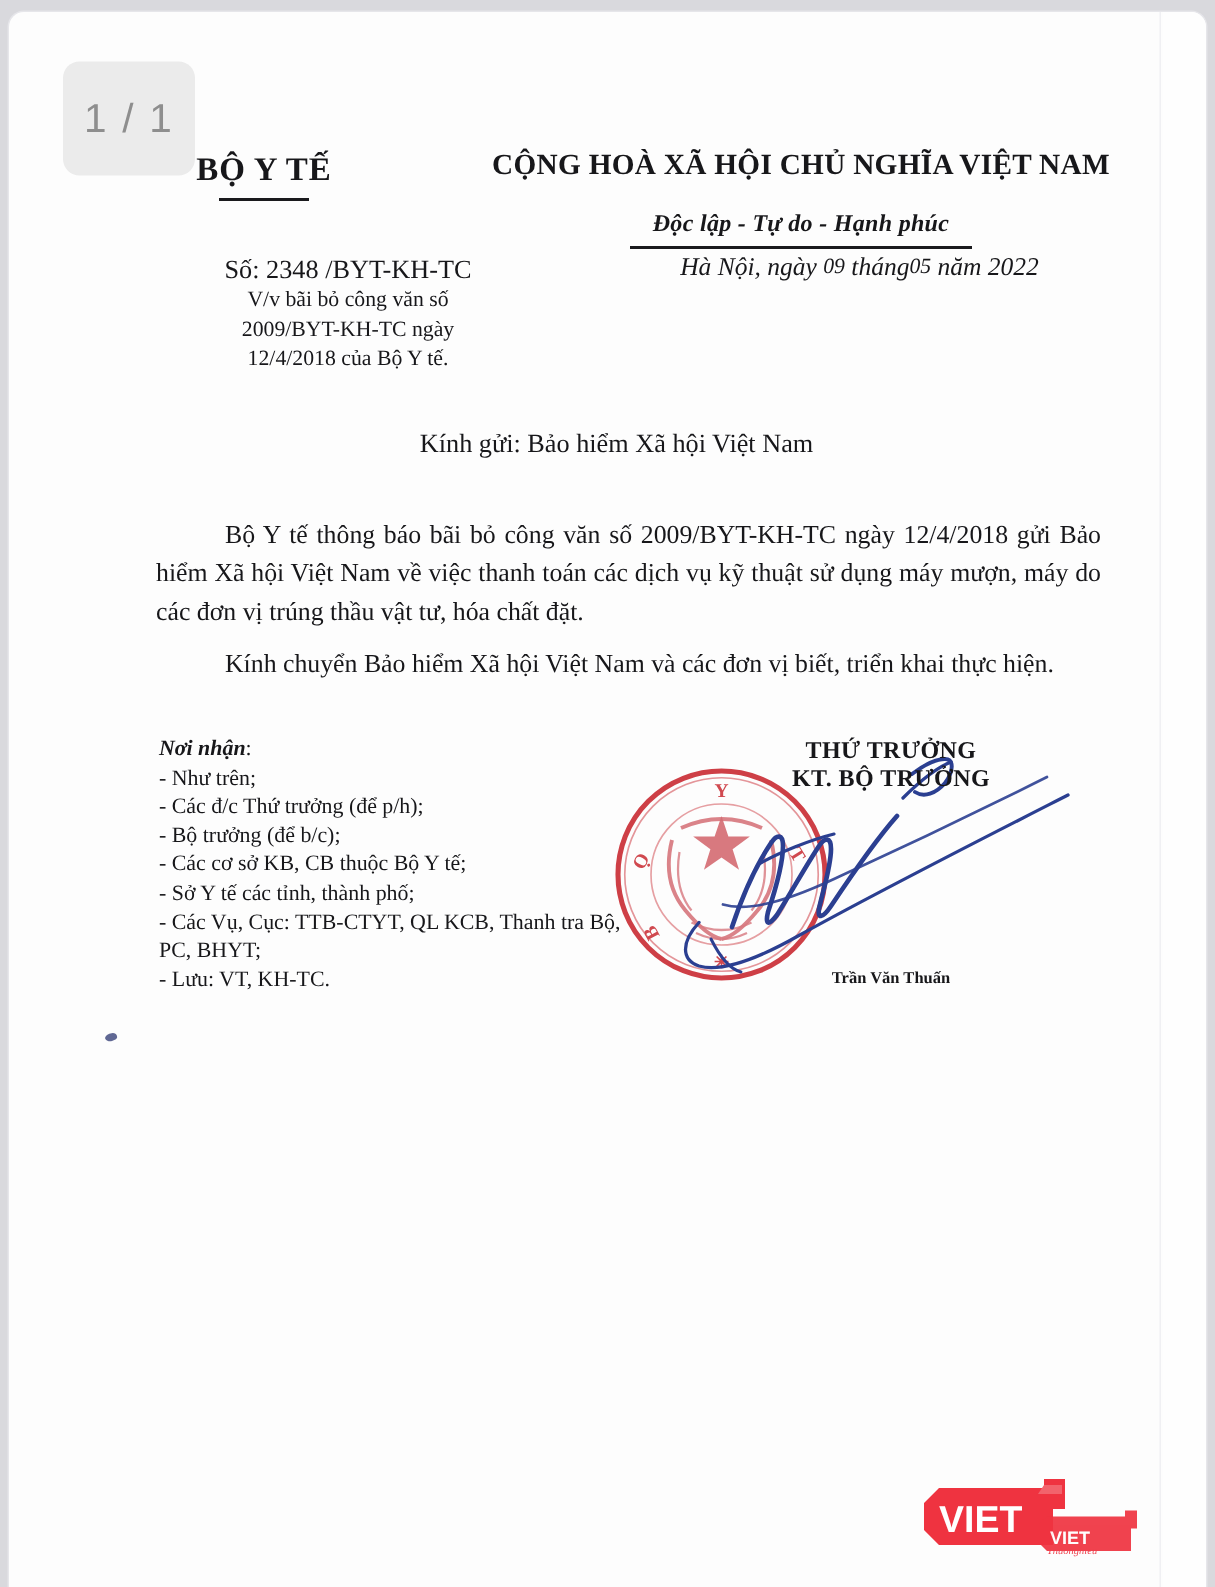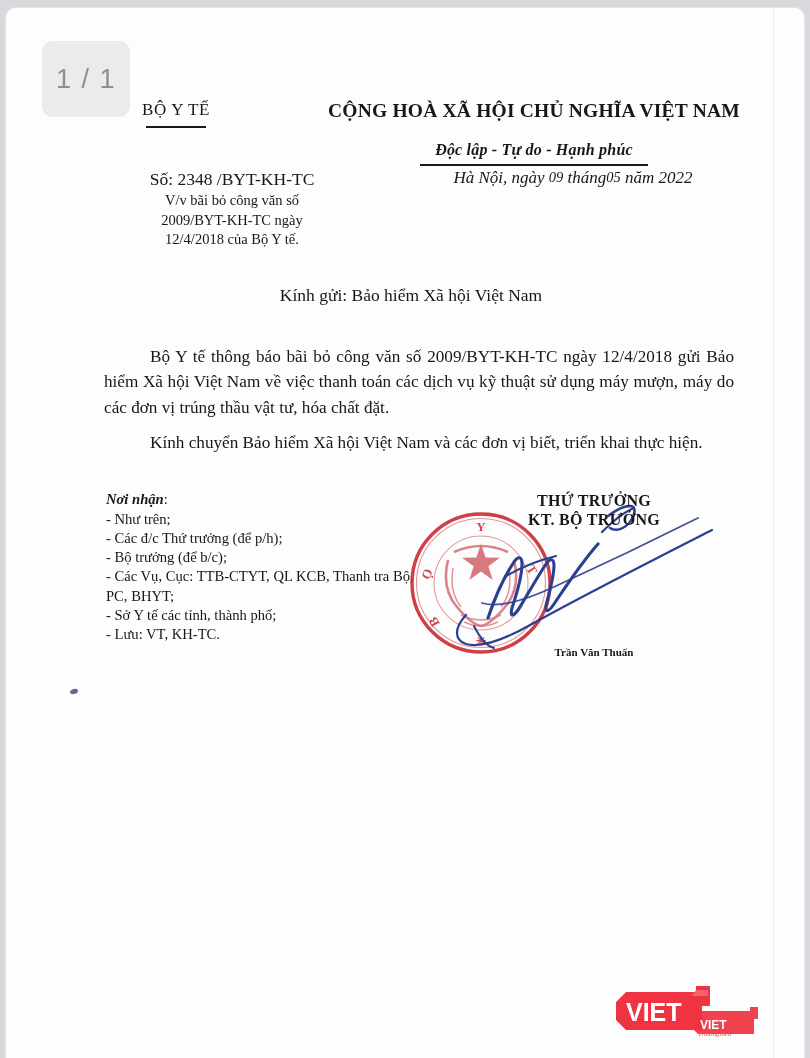--- a/index.html
+++ b/index.html
@@ -90,22 +90,22 @@
     width: 310px;
     text-align: center;
     padding-left: 30px;
   }
   .hdr-right {
     flex: 1;
     text-align: center;
     padding-right: 22px;
   }
   .ministry {
-    font-weight: normal;
-    font-size: 17px;
+    font-weight: bold;
+    font-size: 22px;
     letter-spacing: 0.6px;
   }
   .rule-short {
     width: 60px;
     height: 2px;
     background: #1a1a1d;
     margin: 6px auto 0;
   }
   .nation-1 {
     font-weight: bold;
@@ -306,22 +306,23 @@
       <div class="body-text">
         <p>Bộ Y tế thông báo bãi bỏ công văn số 2009/BYT-KH-TC ngày 12/4/2018 gửi Bảo hiểm Xã hội Việt Nam về việc thanh toán các dịch vụ kỹ thuật sử dụng máy mượn, máy do các đơn vị trúng thầu vật tư, hóa chất đặt.</p>
         <p>Kính chuyển Bảo hiểm Xã hội Việt Nam và các đơn vị biết, triển khai thực hiện.</p>
       </div>
 
       <div class="recipients">
         <div class="rc-title"><span>Nơi nhận</span><span class="colon">:</span></div>
         <div class="rc-item">- Như trên;</div>
         <div class="rc-item">- Các đ/c Thứ trưởng (để p/h);</div>
         <div class="rc-item">- Bộ trưởng (để b/c);</div>
+        <div class="rc-item">- Các cơ sở KB, CB thuộc Bộ Y tế;</div>
+        <div class="rc-item">- Sở Y tế các tỉnh, thành phố;</div>
         <div class="rc-item wrap">-  Các  Vụ,  Cục:  TTB-CTYT,  QL  KCB, Thanh tra Bộ, PC, BHYT;</div>
-        <div class="rc-item">- Sở Y tế các tỉnh, thành phố;</div>
         <div class="rc-item">- Lưu: VT, KH-TC.</div>
       </div>
 
       <div class="seal">
         <svg viewBox="0 0 150 150" width="150" height="150" aria-hidden="true">
           <g fill="none" stroke="#c8252d">
             <circle cx="75" cy="75" r="69" stroke-width="3.4"></circle>
             <circle cx="75" cy="75" r="64.5" stroke-width="1.1" opacity="0.55"></circle>
             <circle cx="75" cy="75" r="47" stroke-width="1.1" opacity="0.5"></circle>
           </g>

